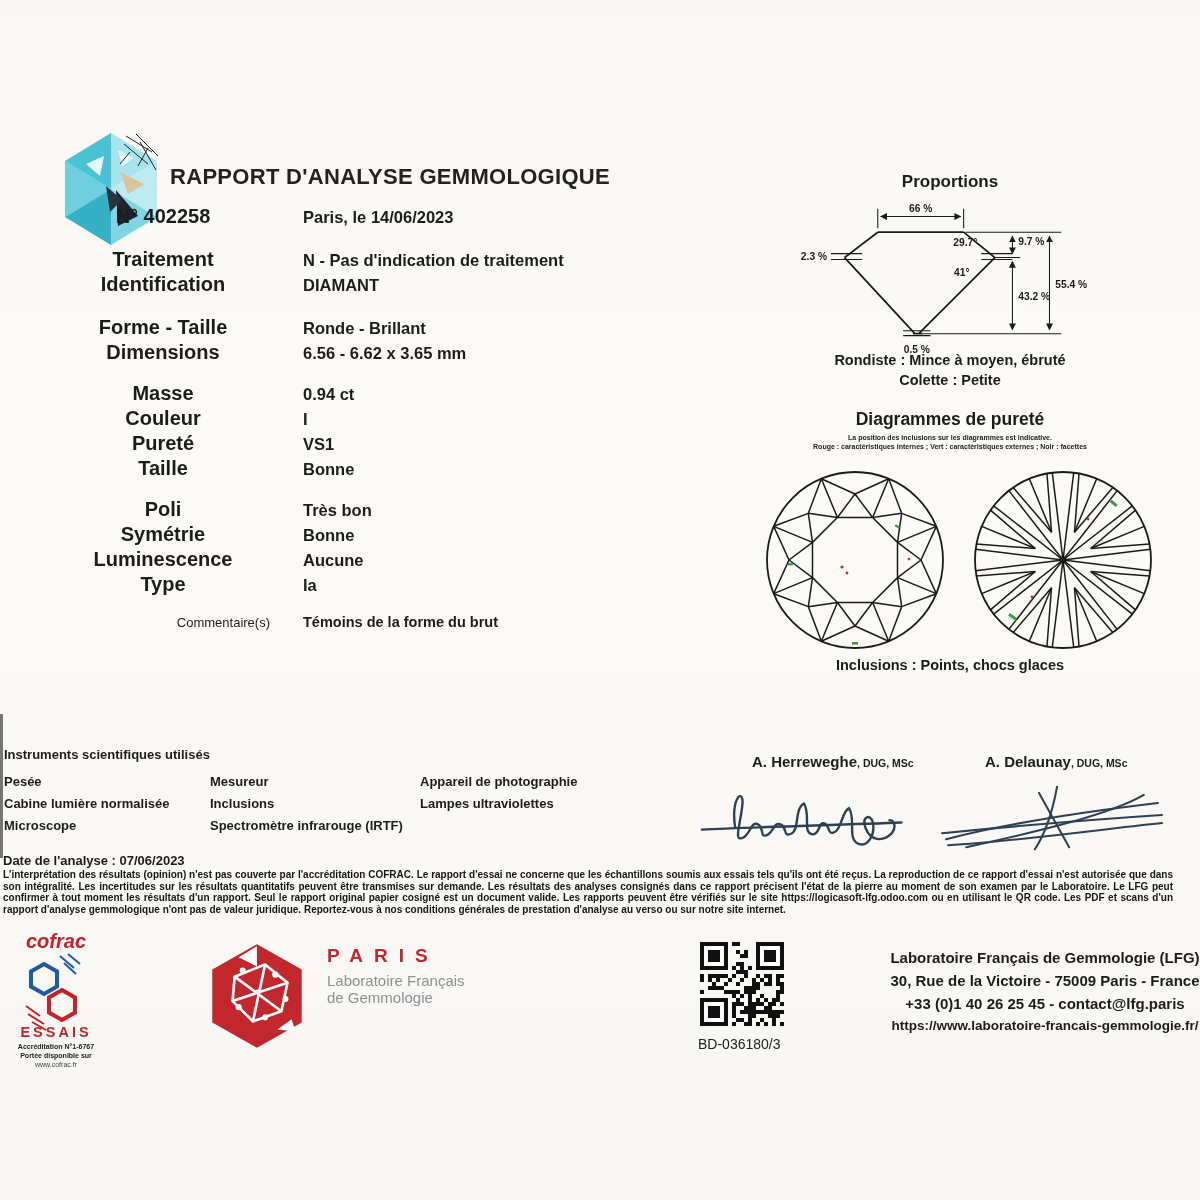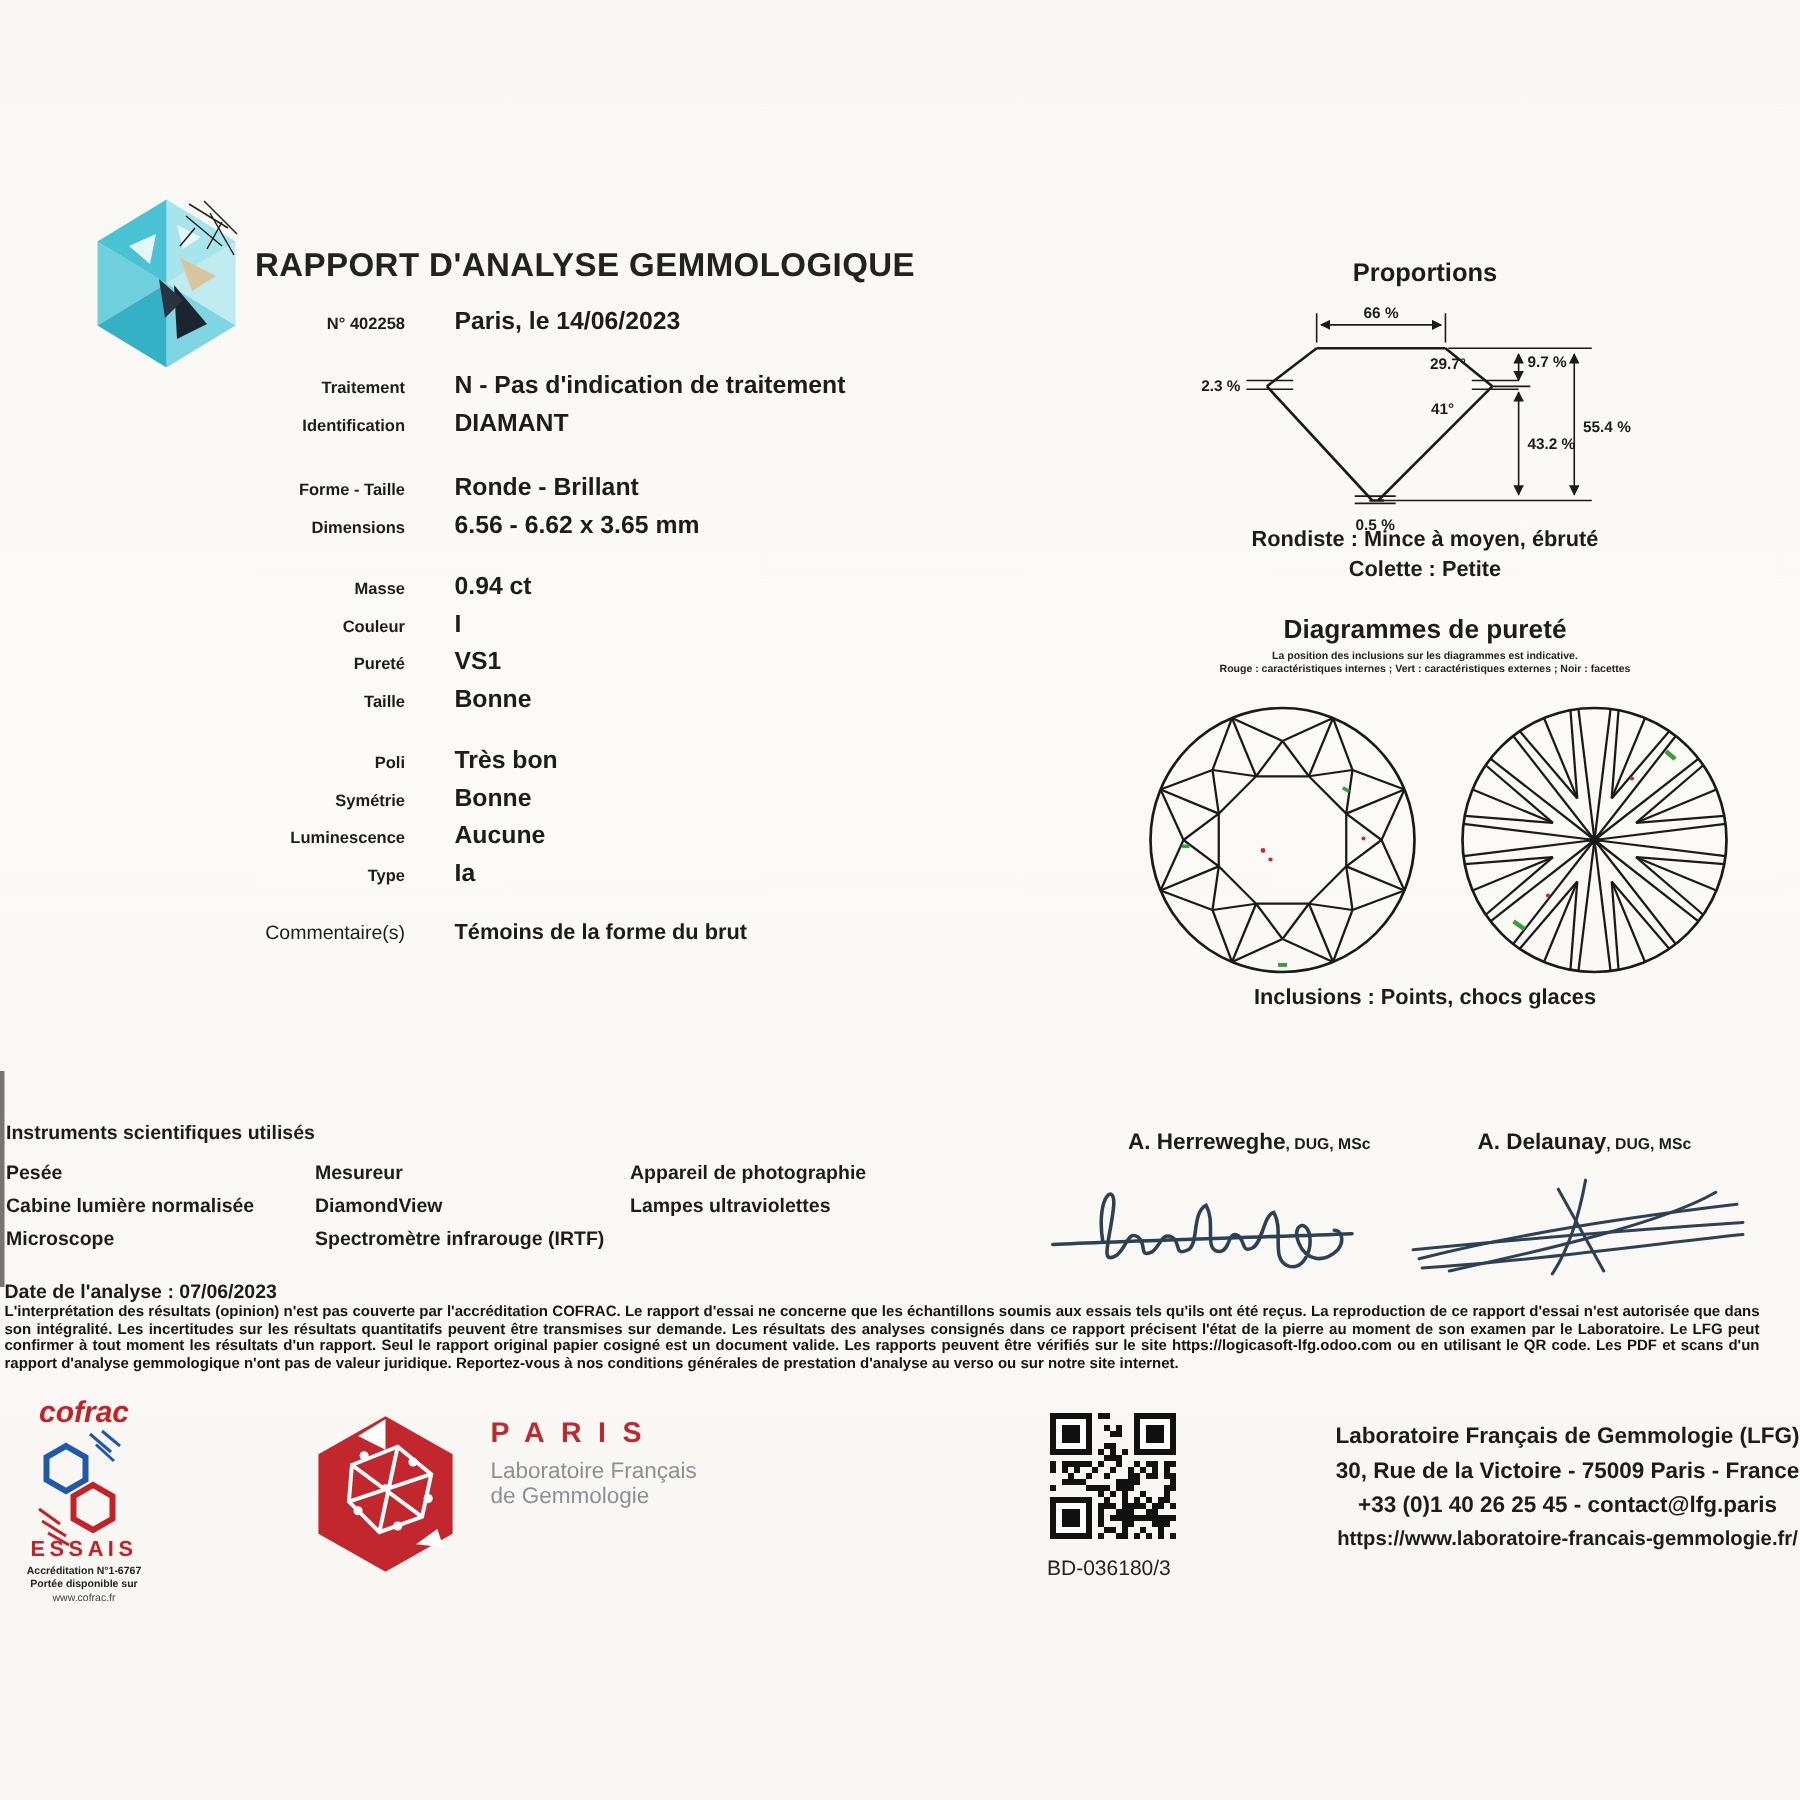--- a/index.html
+++ b/index.html
@@ -3,21 +3,21 @@
 <meta charset="utf-8">
 <style>
   html,body{margin:0;padding:0;background:#e8e6e1;}
   .page{position:relative;width:1200px;height:1200px;background:linear-gradient(180deg,#f8f7f3 0%,#fbfaf7 40%,#f7f6f2 100%);
         font-family:"Liberation Sans",sans-serif;color:#1c1c1c;overflow:hidden;}
   .abs{position:absolute;}
   .title{position:absolute;left:170px;top:164px;font-size:22px;font-weight:700;letter-spacing:.3px;color:#222;}
   
   .fields{position:absolute;left:56px;top:205px;}
   .frow{display:flex;align-items:baseline;height:25px;}
-  .flab{width:214px;text-align:right;font-weight:700;font-size:11px;}
+  .flab{width:214px;text-align:center;font-weight:700;font-size:20px;}
   .fval{margin-left:33px;font-weight:700;font-size:16.5px;white-space:nowrap;}
   .gap1{height:18px;} .gap2{height:16px;}
   .clab{width:214px;text-align:right;font-weight:400;font-size:13px;}
   .cval{margin-left:33px;font-weight:700;font-size:14.5px;}
   
   .ptitle{position:absolute;left:790px;top:172px;width:320px;text-align:center;font-size:17px;font-weight:700;}
   .pnote{position:absolute;left:770px;width:360px;text-align:center;font-size:14.5px;font-weight:700;}
   .dtitle{position:absolute;left:770px;top:409px;width:360px;text-align:center;font-size:17.5px;font-weight:700;}
   .dlegend{position:absolute;left:720px;width:460px;text-align:center;font-size:7px;font-weight:700;color:#222;}
   .incl{position:absolute;left:770px;top:657px;width:360px;text-align:center;font-size:14.5px;font-weight:700;}
@@ -275,21 +275,21 @@
 
   <div class="edge"></div>
   <div class="instr-title">Instruments scientifiques utilisés</div>
   <div class="instr-col" style="left:4px">
     <div>Pesée</div>
     <div>Cabine lumière normalisée</div>
     <div>Microscope</div>
   </div>
   <div class="instr-col" style="left:210px">
     <div>Mesureur</div>
-    <div>DiamondView</div>
+    <div>Inclusions</div>
     <div>Spectromètre infrarouge (IRTF)</div>
   </div>
   <div class="instr-col" style="left:420px">
     <div>Appareil de photographie</div>
     <div>Lampes ultraviolettes</div>
   </div>
 
   <div class="signame-row" style="left:752px;top:753px">
     <span>A. Herreweghe</span><span class="sigcred">, DUG, MSc</span>
   </div>

